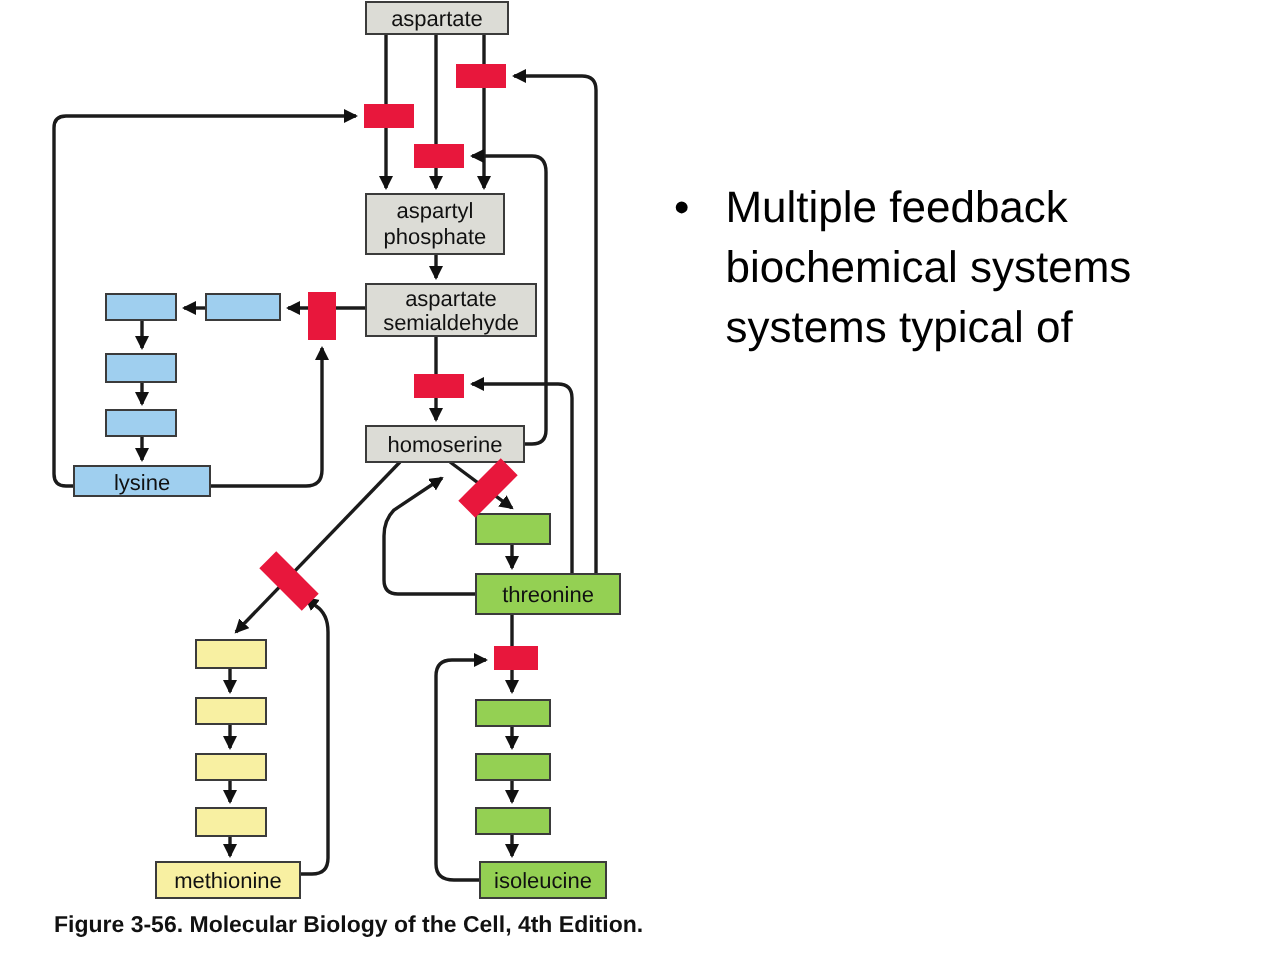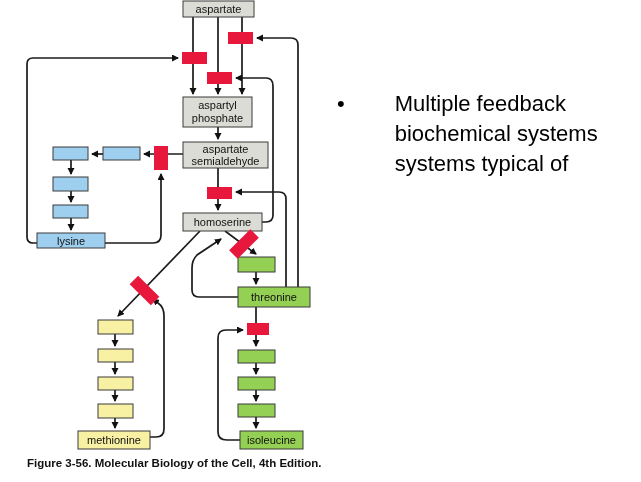--- a/index.html
+++ b/index.html
@@ -11,21 +11,21 @@
   .flowline{stroke:#1b1b1b;stroke-width:1.7;fill:none;}
   .fbline{stroke:#1b1b1b;stroke-width:1.7;fill:none;}
   .node{stroke:#3b3b3b;stroke-width:1;}
   .inhib{stroke:none;}
   .nodelabel{font-family:"Liberation Sans",sans-serif;font-size:11px;fill:#111;text-anchor:middle;}
   .bullet-block{
     position:absolute;left:337px;top:89px;width:280px;
     display:flex;align-items:flex-start;color:#000;
   }
   .bullet-char{font-size:22px;line-height:30px;margin-right:18px;}
-  .bullet-lines{font-size:22px;line-height:30px;margin-left:32px;}
+  .bullet-lines{font-size:22px;line-height:30px;}
   .caption{
     position:absolute;left:27px;top:457px;font-size:11.5px;font-weight:bold;color:#111;
     letter-spacing:0px;white-space:nowrap;
   }
 </style>
 </head>
 <body>
 
 <svg id="diagram" width="330" height="482" viewBox="0 0 330 482">
   <defs>

